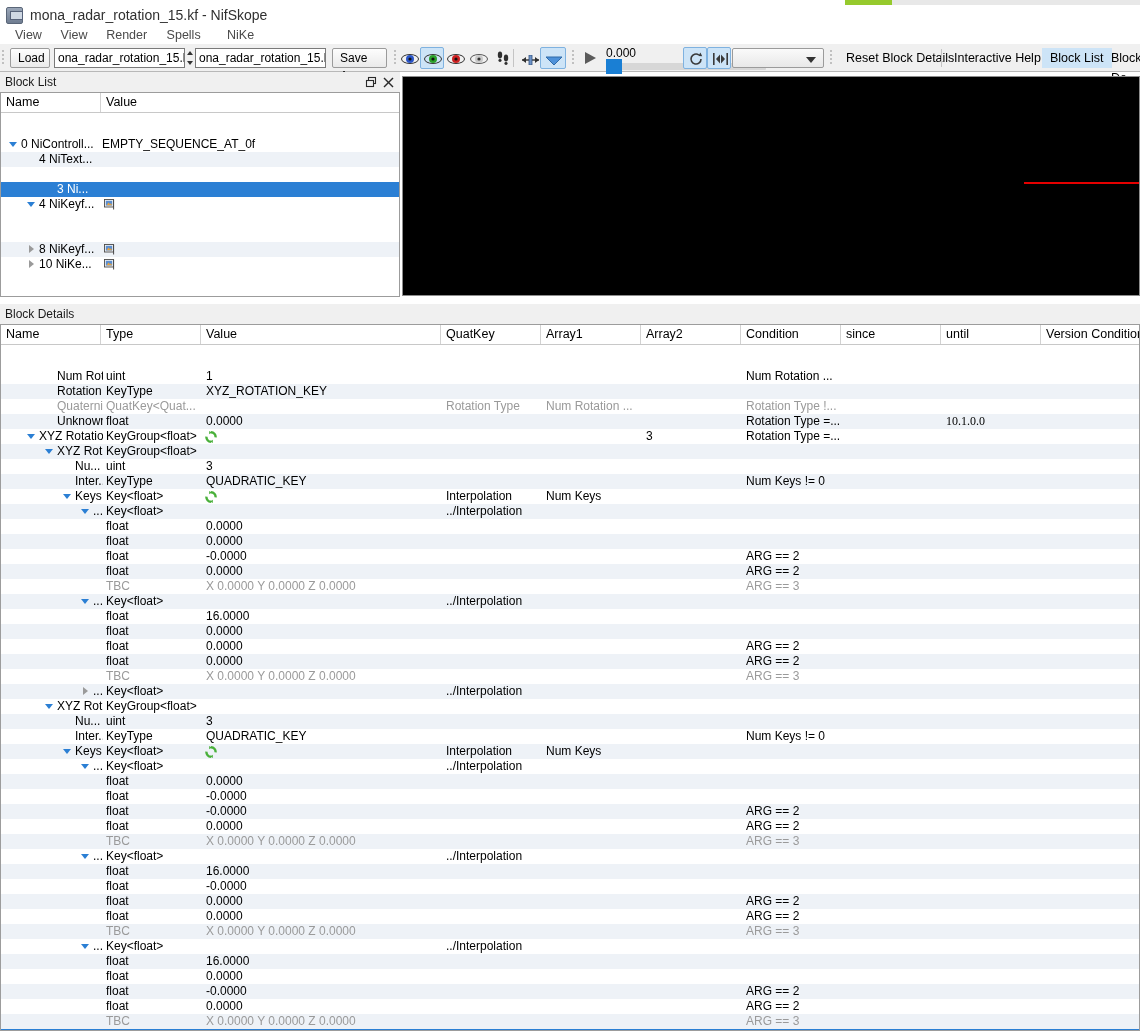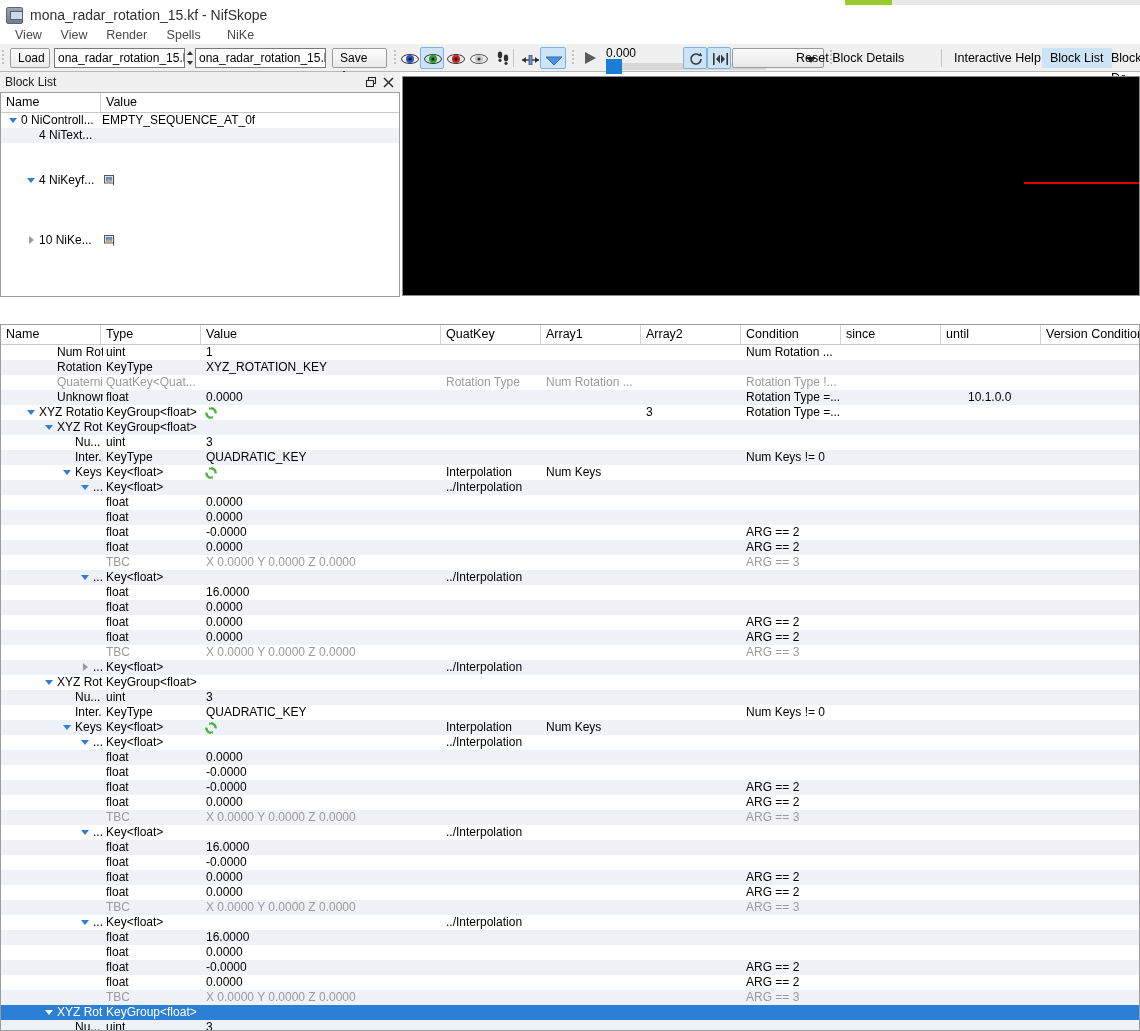--- a/index.html
+++ b/index.html
@@ -87,21 +87,21 @@
   
   .dock { position:absolute; background:#f0f0f0; }
   .docktitle { position:absolute; height:19px; line-height:19px; font-size:12px; color:#1a1a1a; padding-left:5px; }
   .dockbtn { position:absolute; top:4px; width:13px; height:13px; cursor:pointer; }
 
   .panel { position:absolute; background:#ffffff; border:1px solid #9c9c9c; overflow:hidden; }
   .hdr { position:absolute; left:0; top:0; height:20px; background:#ffffff; border-bottom:1px solid #c8c8c8; width:100%; }
   .hcell { position:absolute; top:0; height:19px; line-height:19px; font-size:12.5px; color:#000; padding-left:5px;
            border-right:1px solid #d2d2d2; overflow:hidden; white-space:nowrap; cursor:pointer; }
 
-  .row { position:absolute; left:0; width:100%; height:15px; }
+  .row { position:absolute; left:0; width:100%; height:15px;margin-top:24px; }
   .row.alt { background:#eef2f7; }
   .row.sel { background:#2b7fd4; }
   .cell { position:absolute; top:0; height:15px; line-height:15px; font-size:12px; white-space:nowrap; overflow:hidden; }
   .cell.dim { color:#9a9a9a; }
   .row.sel .cell { color:#ffffff; }
 
   .chev { position:absolute; top:3px; width:9px; height:9px; cursor:pointer; }
   .chev.down:after { content:""; position:absolute; left:0; top:2px; width:0;height:0;
     border-left:4.5px solid transparent;border-right:4.5px solid transparent;border-top:5px solid #2b7fd4; }
   .chev.right:after { content:""; position:absolute; left:2px; top:0; width:0;height:0;
@@ -262,21 +262,21 @@
       <span style="position:absolute;left:5px;top:0;line-height:18px;font-size:12px"></span>
       <span class="arw"></span>
     </div>
 
     <div class="grip" style="left:830px">
       <i style="top:1px"></i>
         <i style="top:5px"></i>
         <i style="top:9px"></i>
         <i style="top:13px"></i>
     </div>
-    <div class="tlabel" style="left:788px">Reset Block Details</div>
+    <div class="tlabel" style="left:838px">Reset Block Details</div>
     <div class="vsep" style="left:941px"></div>
     <div class="tlabel" style="left:946px">Interactive Help</div>
     <div class="tlabel tabon" style="left:1042px">Block List</div>
     <div class="tlabel" style="left:1103px">Block De</div>
   </div>
 
   <div class="dock" style="left:0;top:72px;width:400px;height:20px">
     <div class="docktitle" style="left:0;top:1px">Block List</div>
     <div class="dockbtn" style="right:22px">
       <svg width="13" height="13" viewBox="0 0 13 13">
@@ -299,47 +299,63 @@
       </div>
     <div id="bl-rows" style="position:absolute;left:0;top:20px;right:0;bottom:0">
         <div class="row" style="top: 0px;">
           <span class="chev down" style="left: 8px;"></span>
           <span class="cell" style="left: 20px; width: 180px;">0 NiControll...</span>
           <span class="cell" style="left: 101px; width: 290px;">EMPTY_SEQUENCE_AT_0f</span>
         </div>
         <div class="row alt" style="top: 15px;">
           <span class="cell" style="left: 38px; width: 162px;">4 NiText...</span>
         </div>
+        <div class="row sel" style="top: 45px;">
+          <span class="cell" style="left: 56px; width: 80px; background: rgb(43, 127, 212); color: rgb(255, 255, 255);">3 Ni...</span>
+        </div>
         <div class="row" style="top: 60px;">
           <span class="chev down" style="left: 26px;"></span>
           <span class="cell" style="left: 38px; width: 162px;">4 NiKeyf...</span>
           <span class="flagicon" style="left: 103px;"><svg width="12" height="11" viewBox="0 0 12 11">
               <rect x="0.5" y="0.5" width="9" height="7.5" fill="#f2f2f2" stroke="#4a4a4a" stroke-width="0.9"></rect>
               <rect x="1.8" y="1.8" width="6.4" height="4.8" fill="#5d8fd0"></rect>
               <path d="M2.6 6.2 L4.6 3.4 L6 5.2 L7 4.2 L8 6.2 Z" fill="#e8a33d"></path>
               <line x1="9.6" y1="0.5" x2="9.6" y2="10.5" stroke="#4a4a4a" stroke-width="1"></line>
             </svg></span>
         </div>
+        <div class="row alt" style="top: 105px;">
+          <span class="chev right" style="left: 26px;"></span>
+          <span class="cell" style="left: 38px; width: 162px;">8 NiKeyf...</span>
+          <span class="flagicon" style="left: 103px;"><svg width="12" height="11" viewBox="0 0 12 11">
+              <rect x="0.5" y="0.5" width="9" height="7.5" fill="#f2f2f2" stroke="#4a4a4a" stroke-width="0.9"></rect>
+              <rect x="1.8" y="1.8" width="6.4" height="4.8" fill="#5d8fd0"></rect>
+              <path d="M2.6 6.2 L4.6 3.4 L6 5.2 L7 4.2 L8 6.2 Z" fill="#e8a33d"></path>
+              <line x1="9.6" y1="0.5" x2="9.6" y2="10.5" stroke="#4a4a4a" stroke-width="1"></line>
+            </svg></span>
+        </div>
         <div class="row" style="top: 120px;">
           <span class="chev right" style="left: 26px;"></span>
           <span class="cell" style="left: 38px; width: 162px;">10 NiKe...</span>
           <span class="flagicon" style="left: 103px;"><svg width="12" height="11" viewBox="0 0 12 11">
               <rect x="0.5" y="0.5" width="9" height="7.5" fill="#f2f2f2" stroke="#4a4a4a" stroke-width="0.9"></rect>
               <rect x="1.8" y="1.8" width="6.4" height="4.8" fill="#5d8fd0"></rect>
               <path d="M2.6 6.2 L4.6 3.4 L6 5.2 L7 4.2 L8 6.2 Z" fill="#e8a33d"></path>
               <line x1="9.6" y1="0.5" x2="9.6" y2="10.5" stroke="#4a4a4a" stroke-width="1"></line>
             </svg></span>
         </div>
       </div>
   </div>
 
   <div class="viewport" style="left: 402px; top: 76px; width: 738px; height: 220px; background: rgb(0, 0, 0);">
     <div class="redline" id="redline" style="left: 621px; top: 105px; width: 117px; background: rgb(229, 0, 0);"></div>
   </div>
 
+  <div class="dock" style="left:0;top:304px;width:1140px;height:20px">
+    <div class="docktitle" style="left:0;top:1px">Block Details</div>
+  </div>
 
   <div class="panel" id="bd-panel" style="left:0;top:324px;width:1140px;height:707px">
     <div class="hdr" id="bd-hdr">
         <div class="hcell" style="left: 0px; width: 100px;">Name</div>
         <div class="hcell" style="left: 100px; width: 100px;">Type</div>
         <div class="hcell" style="left: 200px; width: 240px;">Value</div>
         <div class="hcell" style="left: 440px; width: 100px;">QuatKey</div>
         <div class="hcell" style="left: 540px; width: 100px;">Array1</div>
         <div class="hcell" style="left: 640px; width: 100px;">Array2</div>
         <div class="hcell" style="left: 740px; width: 100px;">Condition</div>
@@ -364,21 +380,21 @@
           <span class="cell dim" style="left: 105px; width: 94px;">QuatKey&lt;Quat...</span>
           <span class="cell dim" style="left: 445px; width: 94px;">Rotation Type</span>
           <span class="cell dim" style="left: 545px; width: 94px;">Num Rotation ...</span>
           <span class="cell dim" style="left: 745px; width: 94px;">Rotation Type !...</span>
         </div>
         <div class="row alt" style="top: 45px;">
           <span class="cell" style="left: 56px; width: 46px;">Unknown Fl...</span>
           <span class="cell" style="left: 105px; width: 94px;">float</span>
           <span class="cell" style="left: 205px; width: 234px;">0.0000</span>
           <span class="cell" style="left: 745px; width: 94px;">Rotation Type =...</span>
-          <span class="cell" style="left: 967px; width: 94px;">10.1.0.0</span>
+          <span class="cell" style="left: 945px; width: 94px; font-family: Liberation Serif, serif;">10.1.0.0</span>
         </div>
         <div class="row" style="top: 60px;">
           <span class="chev down" style="left: 26px;"></span>
           <span class="cell" style="left: 38px; width: 64px;">XYZ Rotations</span>
           <span class="cell" style="left: 105px; width: 94px;">KeyGroup&lt;float&gt;</span>
           <span class="cell" style="left: 645px; width: 94px;">3</span>
           <span class="cell" style="left: 745px; width: 94px;">Rotation Type =...</span>
           <span class="recycle" style="left: 204px;"><svg width="12" height="12" viewBox="0 0 12 12">
               <path d="M6 1.2 A4.8 4.8 0 0 1 10.6 6.4" fill="none" stroke="#49b03a" stroke-width="2.4"></path>
               <path d="M6 10.8 A4.8 4.8 0 0 1 1.4 5.6" fill="none" stroke="#49b03a" stroke-width="2.4"></path>

